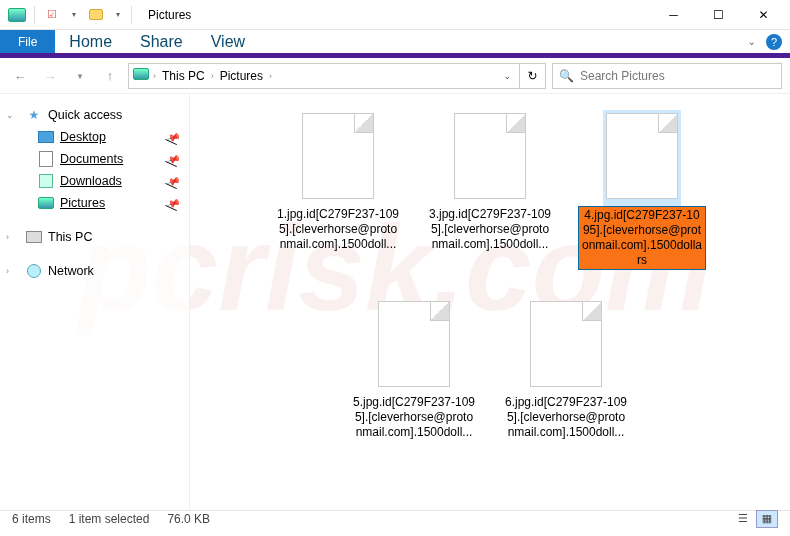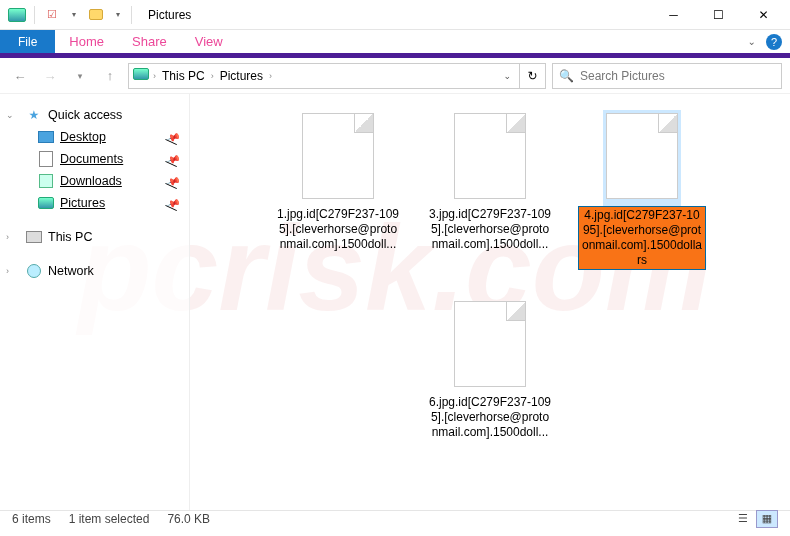--- a/index.html
+++ b/index.html
@@ -13,21 +13,21 @@
 .titlebar .qat { display: flex; align-items: center; gap: 4px; padding-left: 4px; }
 .titlebar .qat-icon { width: 18px; height: 18px; display: flex; align-items: center; justify-content: center; font-size: 11px; }
 .titlebar .sep { width: 1px; height: 18px; background: #ddd; margin: 0 4px; }
 .titlebar .title { margin-left: 12px; font-size: 12px; color: #000; }
 .titlebar .win-ctrls { margin-left: auto; display: flex; }
 .titlebar .win-btn { width: 45px; height: 30px; display: flex; align-items: center; justify-content: center; font-size: 12px; }
 
 
 .ribbon { height: 28px; display: flex; align-items: stretch; border-bottom: 5px solid #4c1d95; position: relative; z-index: 2; background:#fff; }
 .ribbon .file { background: #1979ca; color: #fff; padding: 0 18px; display: flex; align-items: center; font-size: 12px; }
-.ribbon .tab { padding: 0 14px; display: flex; align-items: center; font-size: 13px; color: #ec4899; }
+.ribbon .tab { padding: 0 14px; display: flex; align-items: center; font-size: 16px; color: #0c4a6e; }
 .ribbon .rightside { margin-left: auto; display: flex; align-items: center; padding-right: 8px; gap: 10px; }
 .ribbon .chev { font-size: 10px; color: #666; }
 .ribbon .help { width: 16px; height: 16px; border-radius: 50%; background: #1979ca; color: #fff; font-size: 11px; display: flex; align-items: center; justify-content: center; }
 
 
 .navrow { height: 36px; display: flex; align-items: center; padding: 4px 8px; gap: 6px; position: relative; z-index: 2; background:#fff; border-bottom:1px solid #f0f0f0;}
 .navrow .navbtn { width: 24px; height: 24px; display: flex; align-items: center; justify-content: center; color: #888; font-size: 13px; }
 .navrow .addr { flex: 1; height: 26px; border: 1px solid #ccc; display: flex; align-items: center; padding: 0 4px; font-size: 12px; gap: 4px; }
 .navrow .addr .crumb { padding: 0 2px; }
 .navrow .addr .sep { color: #888; font-size: 9px; }
@@ -202,20 +202,26 @@
       <div class="file-item selected">
         <div class="thumb-wrap">
           <div class="thumb"></div>
         </div>
         <div class="label">4.jpg.id[C279F237-1095].[cleverhorse@protonmail.com].1500dollars</div>
       </div>
       <div class="file-item">
         <div class="thumb-wrap">
           <div class="thumb"></div>
         </div>
+        <div class="label">5.jpg.id[C279F237-1095].[cleverhorse@protonmail.com].1500doll...</div>
+      </div>
+      <div class="file-item">
+        <div class="thumb-wrap">
+          <div class="thumb"></div>
+        </div>
         <div class="label">6.jpg.id[C279F237-1095].[cleverhorse@protonmail.com].1500doll...</div>
       </div>
     </div>
 </div>
 
 <div class="status">
   <span>6 items</span>
   <span>1 item selected</span>
   <span>76.0 KB</span>
   <div class="views">

